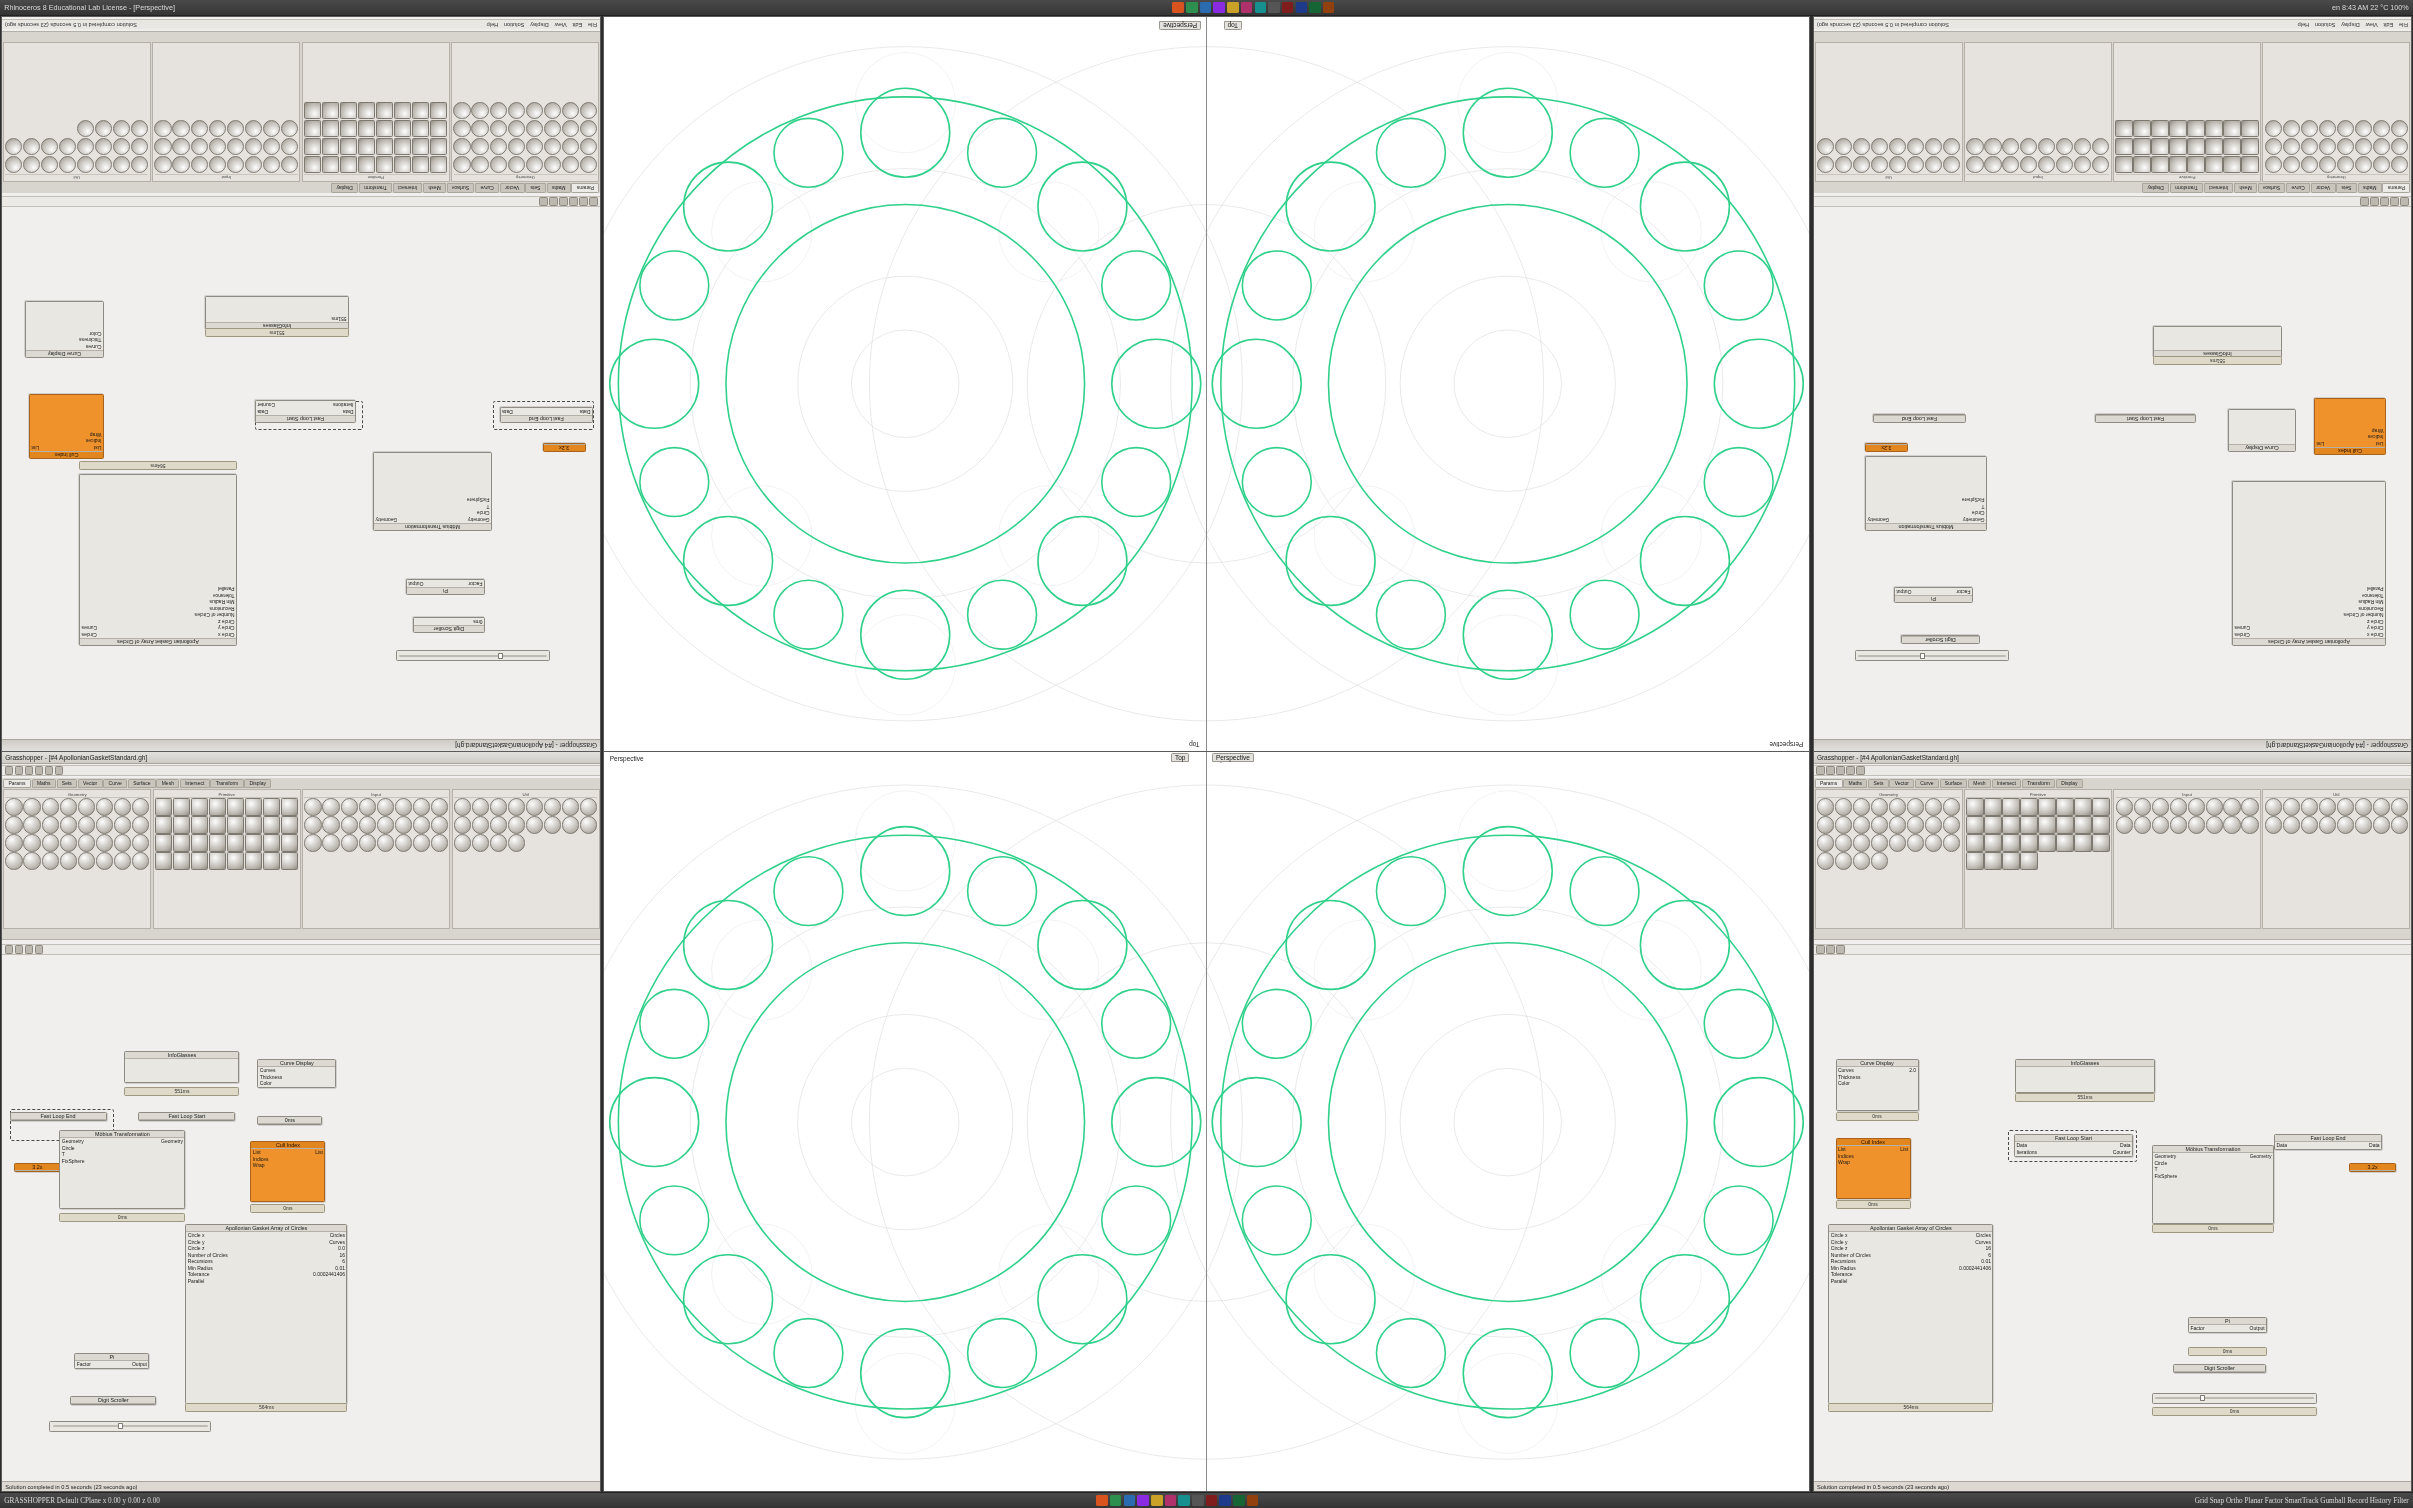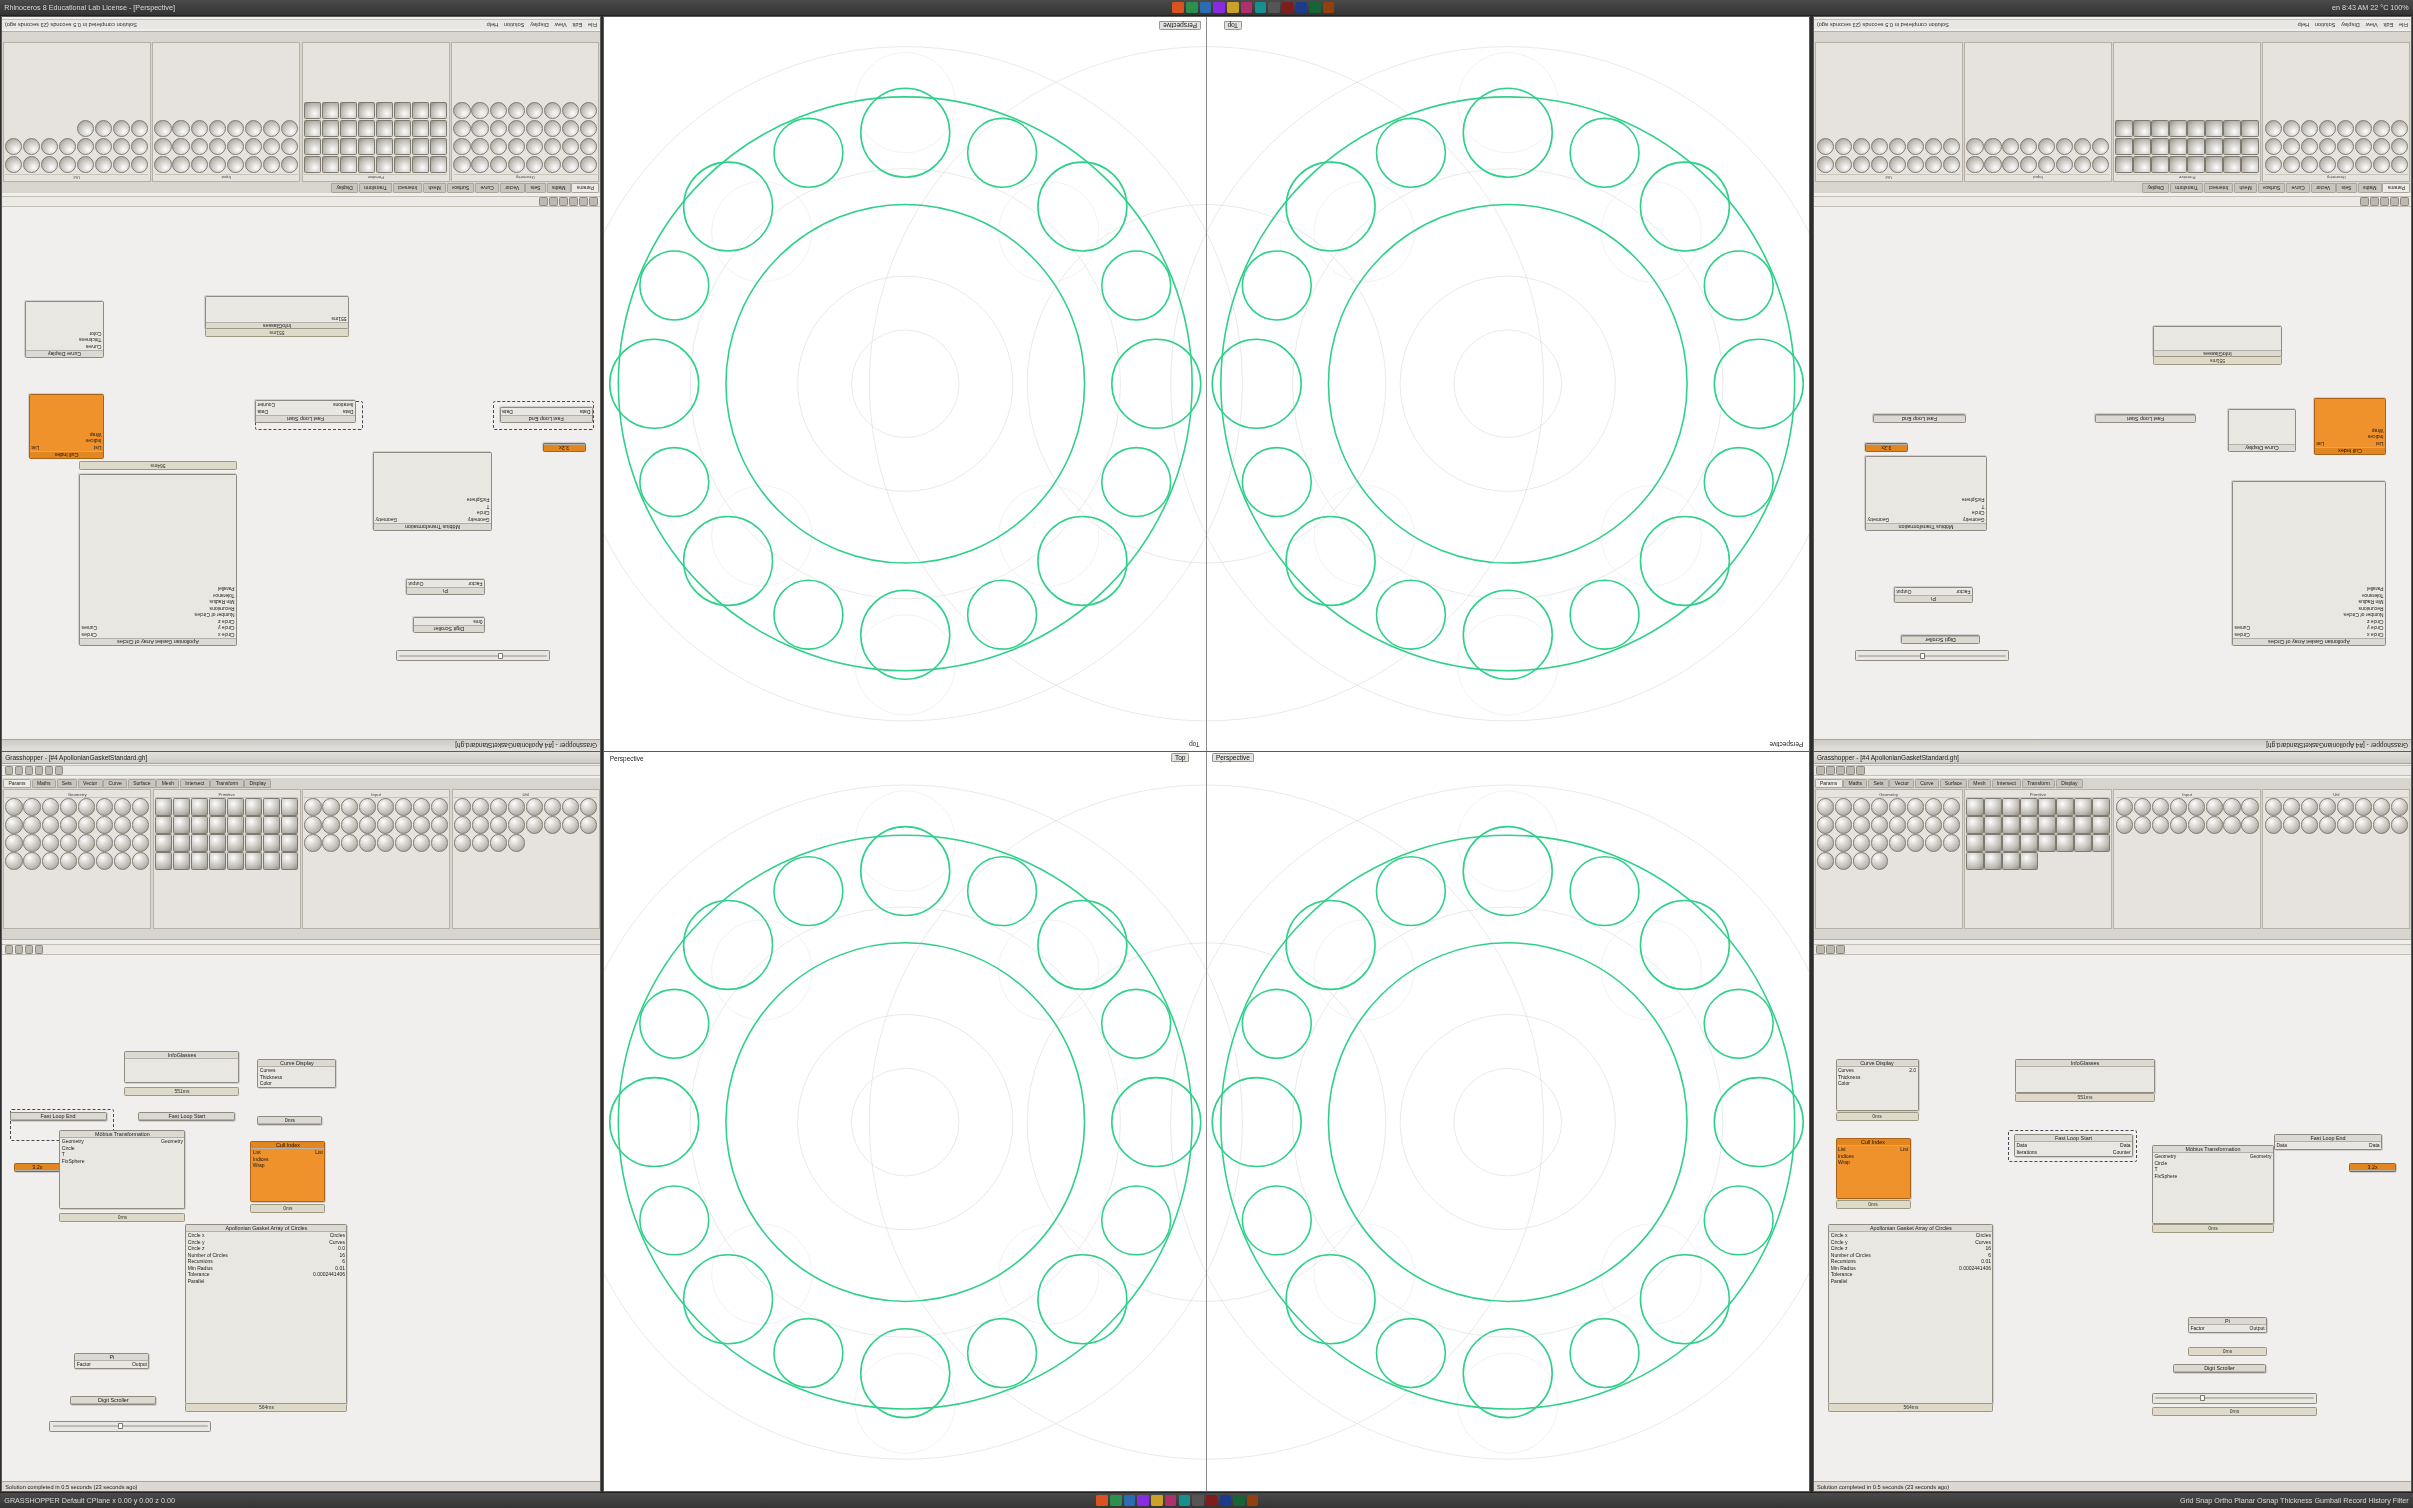--- a/index.html
+++ b/index.html
@@ -18,21 +18,21 @@
   
   .osbar {
     position: absolute; left: 0; width: 2413px; height: 16px;
     background: linear-gradient(#4a4a4a, #343434);
     border-bottom: 0.7px solid #222;
     display: flex; align-items: center;
     font-size: 7.2px; color: #e8e8e8;
     padding: 0 4.3px; gap: 4.3px;
   }
   .osbar.top { top: 0; }
-  .osbar.bottom { bottom: 0; border-bottom: none; border-top: 0.7px solid #222; }
+  .osbar.bottom { bottom: 0; border-bottom: none; border-top: 0.7px solid #222; font-family: Liberation Serif, serif; }
   .osbar .seg { white-space: nowrap; opacity: .9; }
   .tray { display: flex; gap: 2.2px; align-items: center; }
   .trayicon {
     width: 11.5px; height: 11.5px; border-radius: 1.4px;
     display: inline-block;
   }
   .osbar .spacer { flex: 1; }
 
   
   .win {
@@ -1424,17 +1424,17 @@
       <span class="trayicon c5"></span>
       <span class="trayicon c6"></span>
       <span class="trayicon c7"></span>
       <span class="trayicon c8"></span>
       <span class="trayicon c9"></span>
       <span class="trayicon c10"></span>
       <span class="trayicon c11"></span>
       <span class="trayicon c12"></span>
     </span>
     <span class="spacer"></span>
-    <span class="seg">Grid Snap  Ortho  Planar  Osnap  Thickness  Gumball  Record History  Filter</span>
+    <span class="seg">Grid Snap  Ortho  Planar  Factor  SmartTrack  Gumball  Record History  Filter</span>
   </div>
 
 </div>
 
 
 </body></html>

